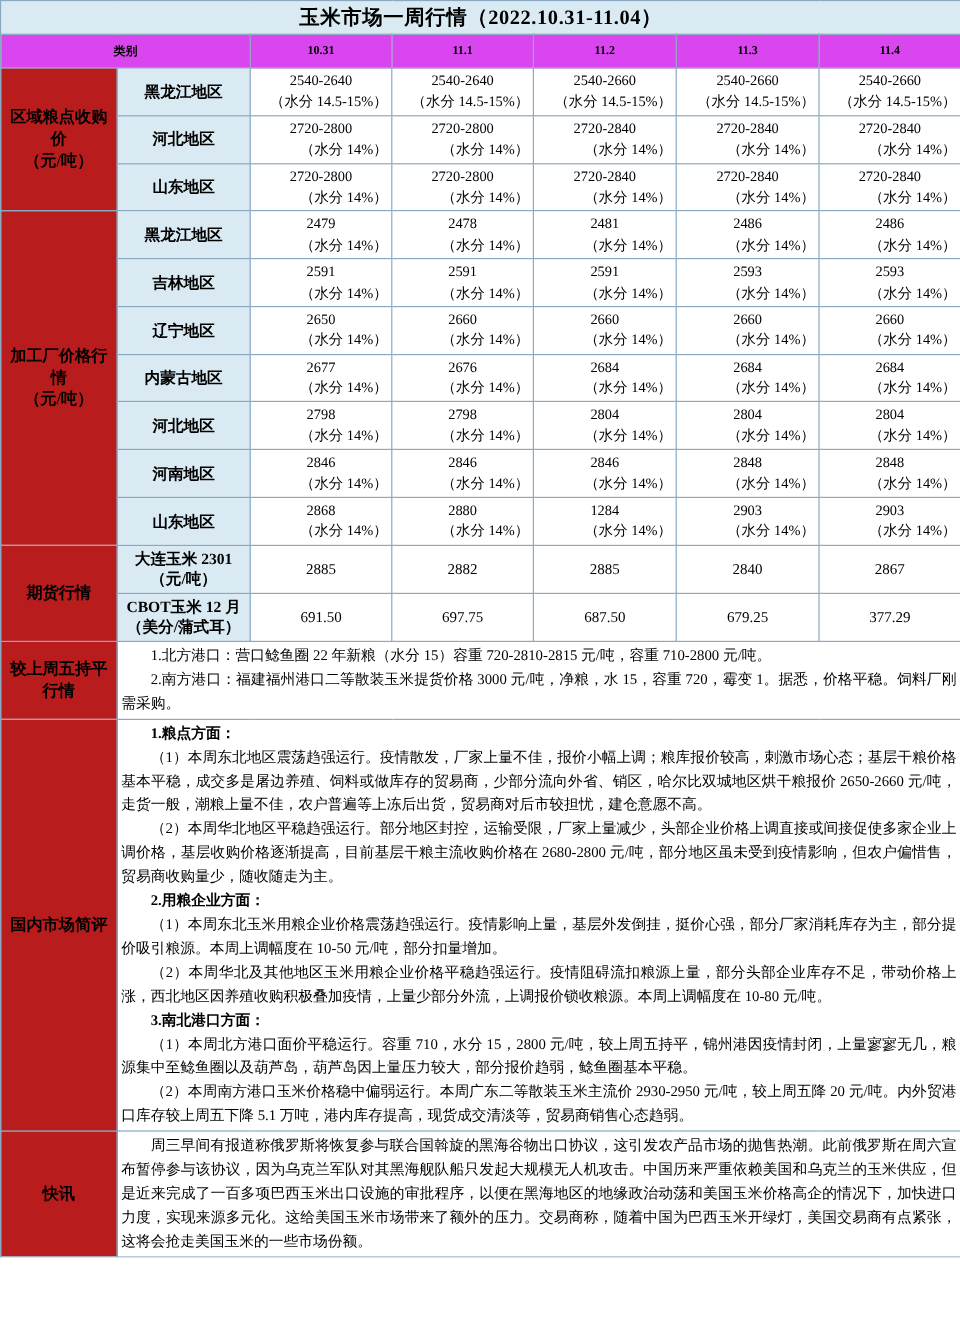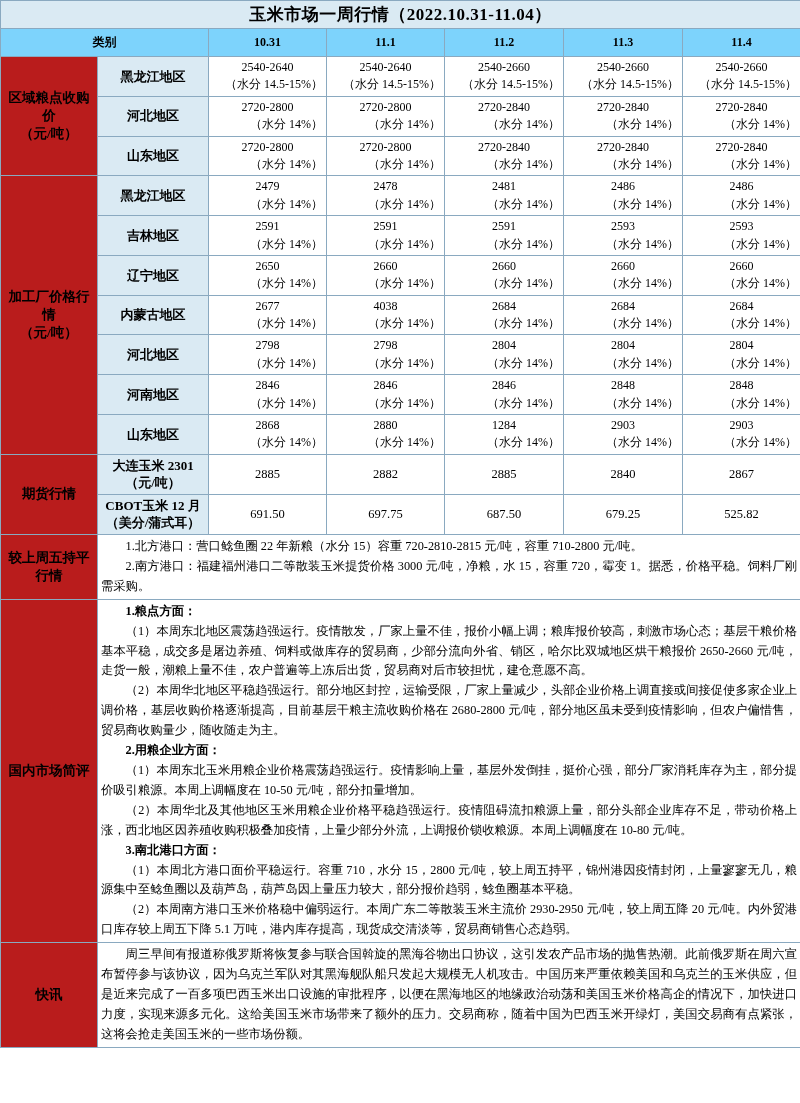--- a/index.html
+++ b/index.html
@@ -24,22 +24,22 @@
     padding: 2px 3px;
   }
   .title-cell {
     background: #daeaf3;
     font-size: 17px;
     font-weight: bold;
     letter-spacing: 0.5px;
     padding: 8px 0 9px 0;
   }
   .hdr {
-    background: #7dd3fc;
-    font-size: 12px;
+    background: #d946ef;
+    font-size: 10px;
     font-weight: bold;
     height: 28px;
   }
   .rowlabel {
     background: #b91c1c;
     font-size: 13.5px;
     font-weight: bold;
     line-height: 1.35;
   }
   .sublabel {
@@ -246,21 +246,21 @@
       <span class="l2">（水分 14%）</span>
     </td>
   </tr>
   <tr>
     <td class="sublabel">内蒙古地区</td>
     <td class="cell">
       <span>2677</span>
       <span class="l2">（水分 14%）</span>
     </td>
     <td class="cell">
-      <span>4038</span>
+      <span>2676</span>
       <span class="l2">（水分 14%）</span>
     </td>
     <td class="cell">
       <span>2684</span>
       <span class="l2">（水分 14%）</span>
     </td>
     <td class="cell">
       <span>2684</span>
       <span class="l2">（水分 14%）</span>
     </td>
@@ -353,21 +353,21 @@
   </tr>
   <tr>
     <td class="sublabel">
       <div>CBOT玉米 12 月</div>
       <div>（美分/蒲式耳）</div>
     </td>
     <td class="cell single">691.50</td>
     <td class="cell single">697.75</td>
     <td class="cell single">687.50</td>
     <td class="cell single">679.25</td>
-    <td class="cell single">525.82</td>
+    <td class="cell single">377.29</td>
   </tr>
 
   <tr>
     <td class="rowlabel">
       <div>较上周五持平</div>
       <div>行情</div>
     </td>
     <td class="textcell" colspan="6">
       <p class="indent">1.北方港口：营口鲶鱼圈 22 年新粮（水分 15）容重 720-2810-2815 元/吨，容重 710-2800 元/吨。</p>
       <p class="indent">2.南方港口：福建福州港口二等散装玉米提货价格 3000 元/吨，净粮，水 15，容重 720，霉变 1。据悉，价格平稳。饲料厂刚需采购。</p>

